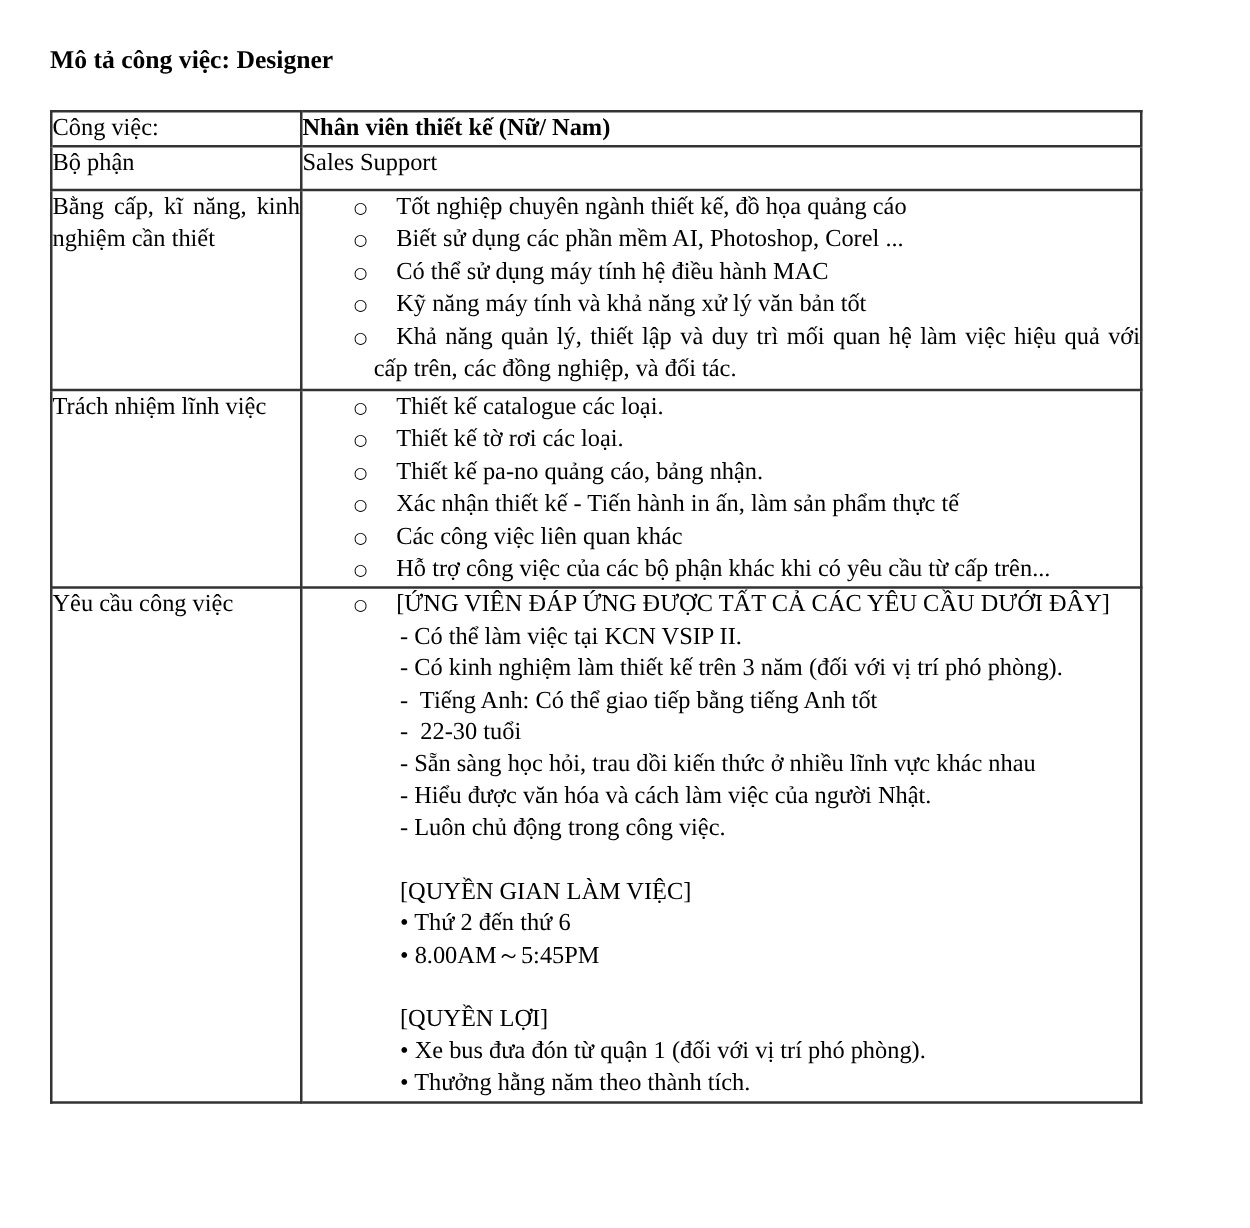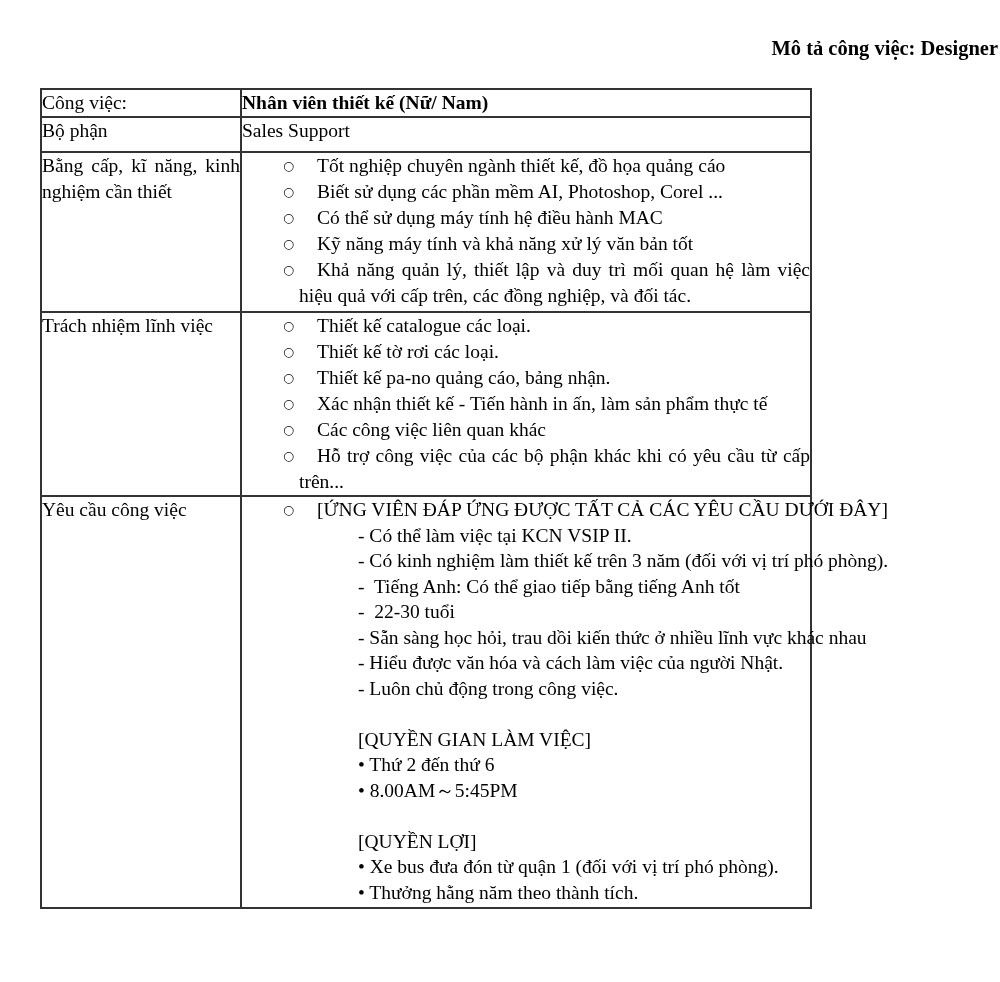--- a/index.html
+++ b/index.html
@@ -9,28 +9,28 @@
     font-family: "Liberation Serif", "DejaVu Serif", "DejaVu Sans", serif;
     font-size: 19.5px;
     color: #000000;
     -webkit-font-smoothing: antialiased;
   }
   .page { position: relative; width: 1000px; height: 982px; overflow: hidden; }
 
   .doc-title {
     position: absolute; top: 36px; left: 40px; width: 958px;
     margin: 0;
-    text-align: right;
+    text-align: left;
     font-size: 20.5px; font-weight: bold;
     line-height: 24px;
   }
 
   table.job-table {
     position: absolute; top: 88px; left: 40px;
-    width: 772px;
+    width: 874px;
     border-collapse: collapse;
     table-layout: fixed;
   }
   table.job-table td {
     border: 2px solid #333333;
     vertical-align: top;
     padding: 0;
   }
   col.c-label { width: 200px; }
 
@@ -67,21 +67,21 @@
     text-indent: 0;
     font-family: "DejaVu Sans", sans-serif;
     font-size: 12.5px;
     line-height: 26px;
   }
   .req-head { line-height: 25.5px; text-align: left; }
   .req-head .bullet-marker { line-height: 25.5px; }
   .req-head-text { white-space: pre; margin-top: 28px; }
 
   .req-line {
-    padding-left: 116px;
+    padding-left: 78px;
     line-height: 25.5px;
     white-space: pre;
   }
   .req-line.blank { height: 25.5px; }
 </style>
 </head>
 <body>
 
 <div class="page">
 

